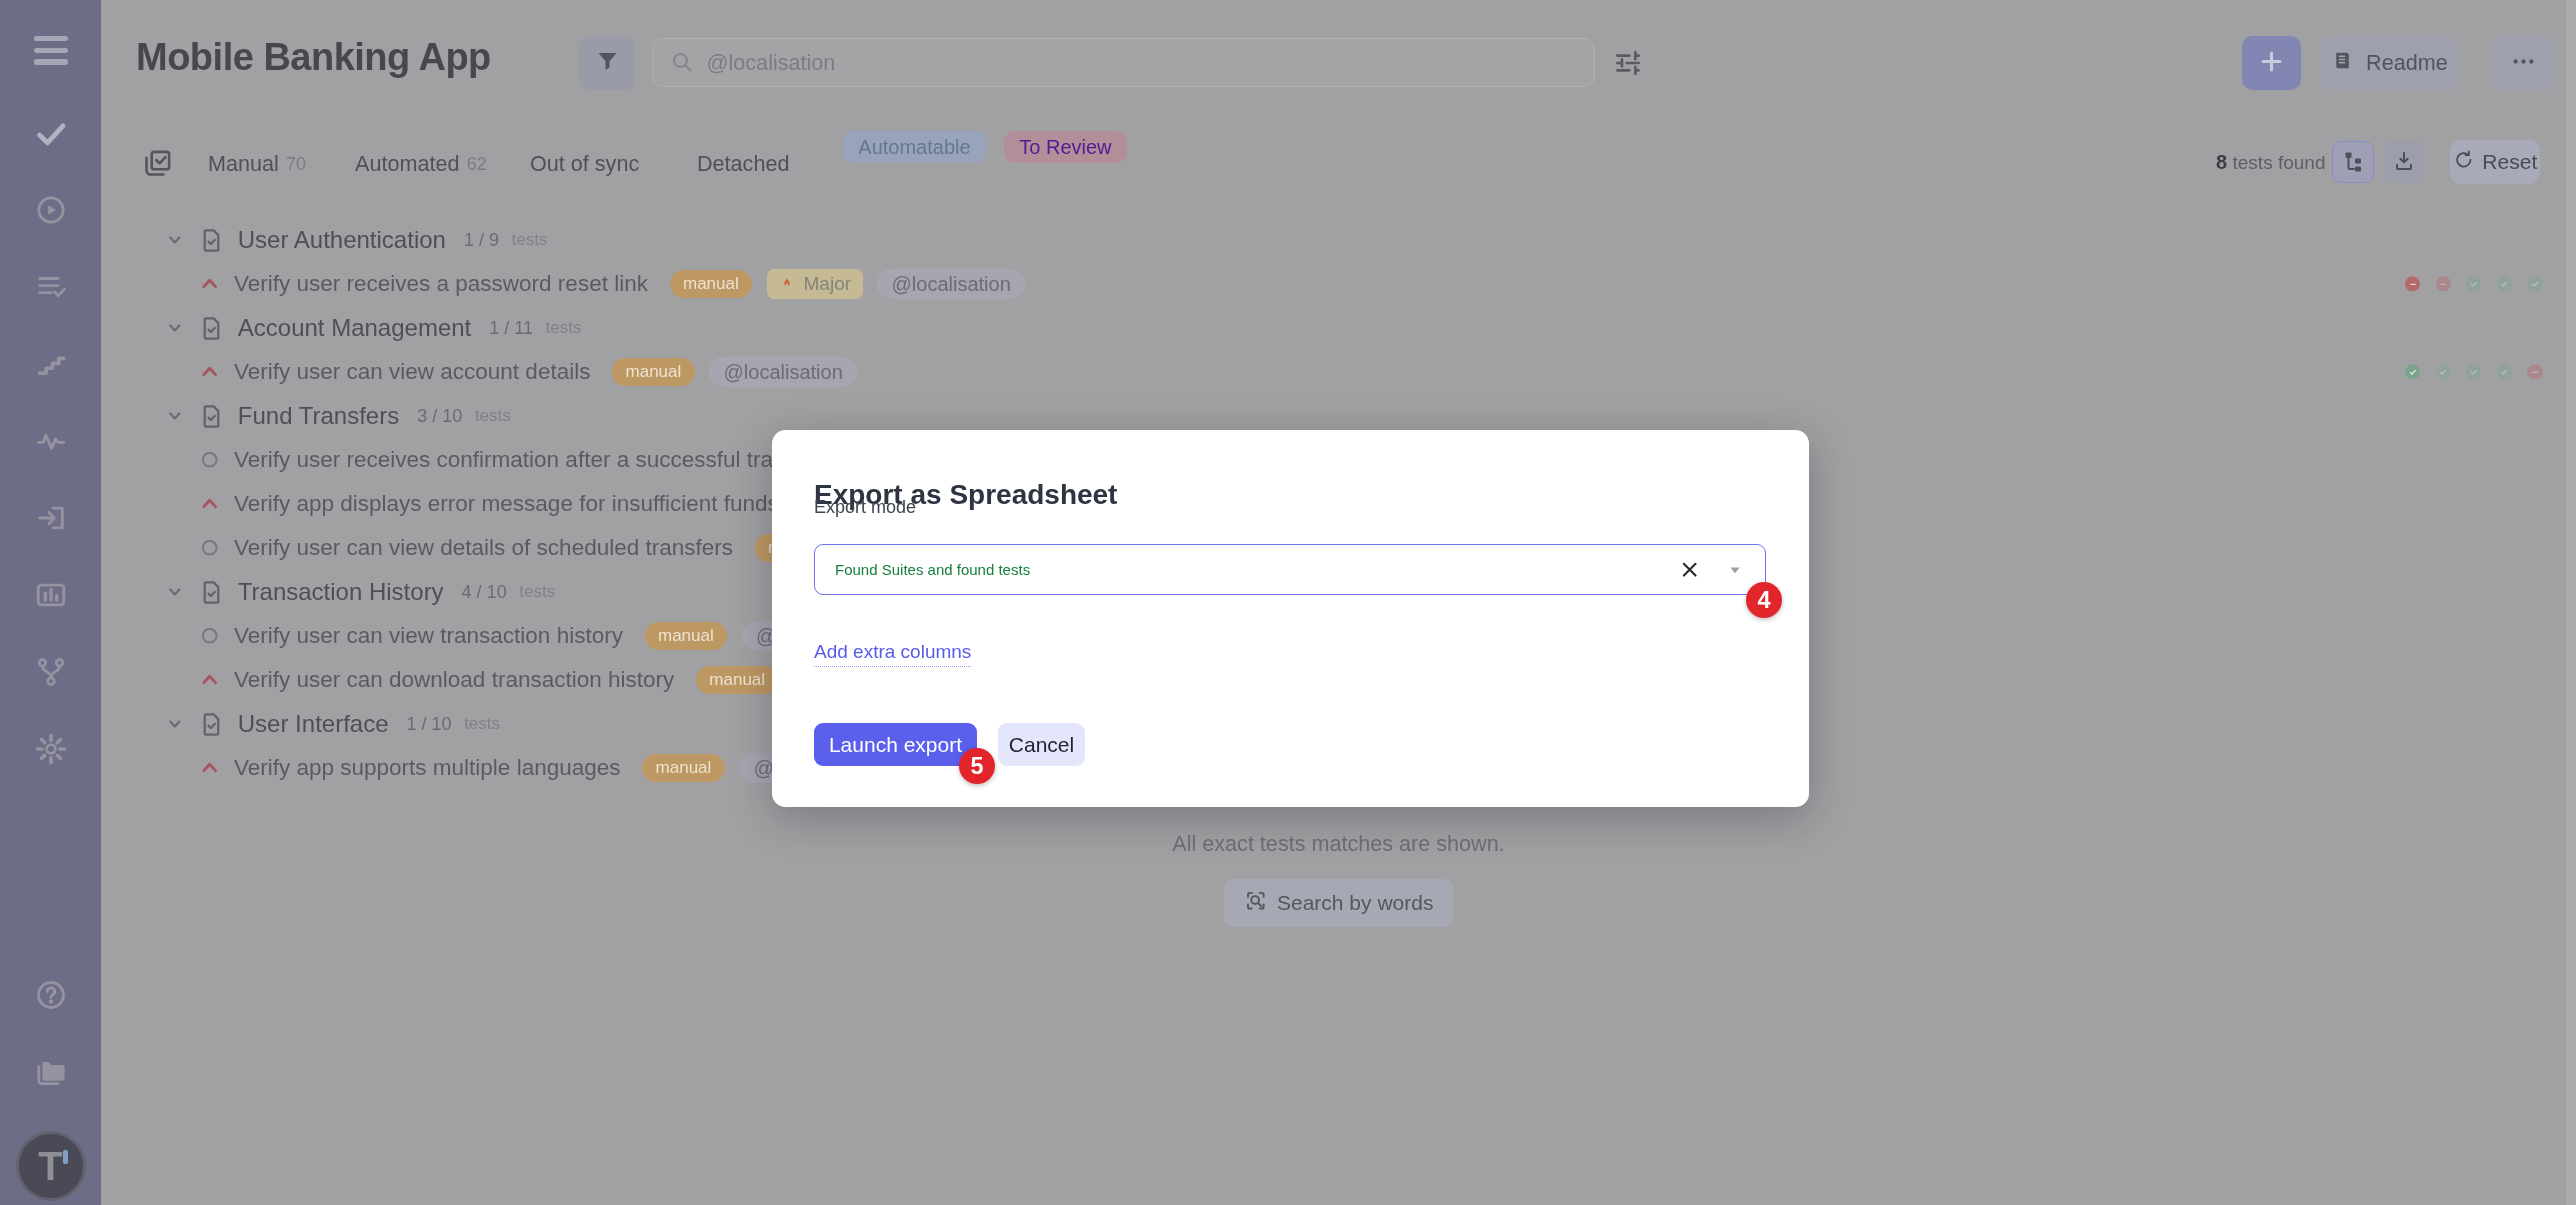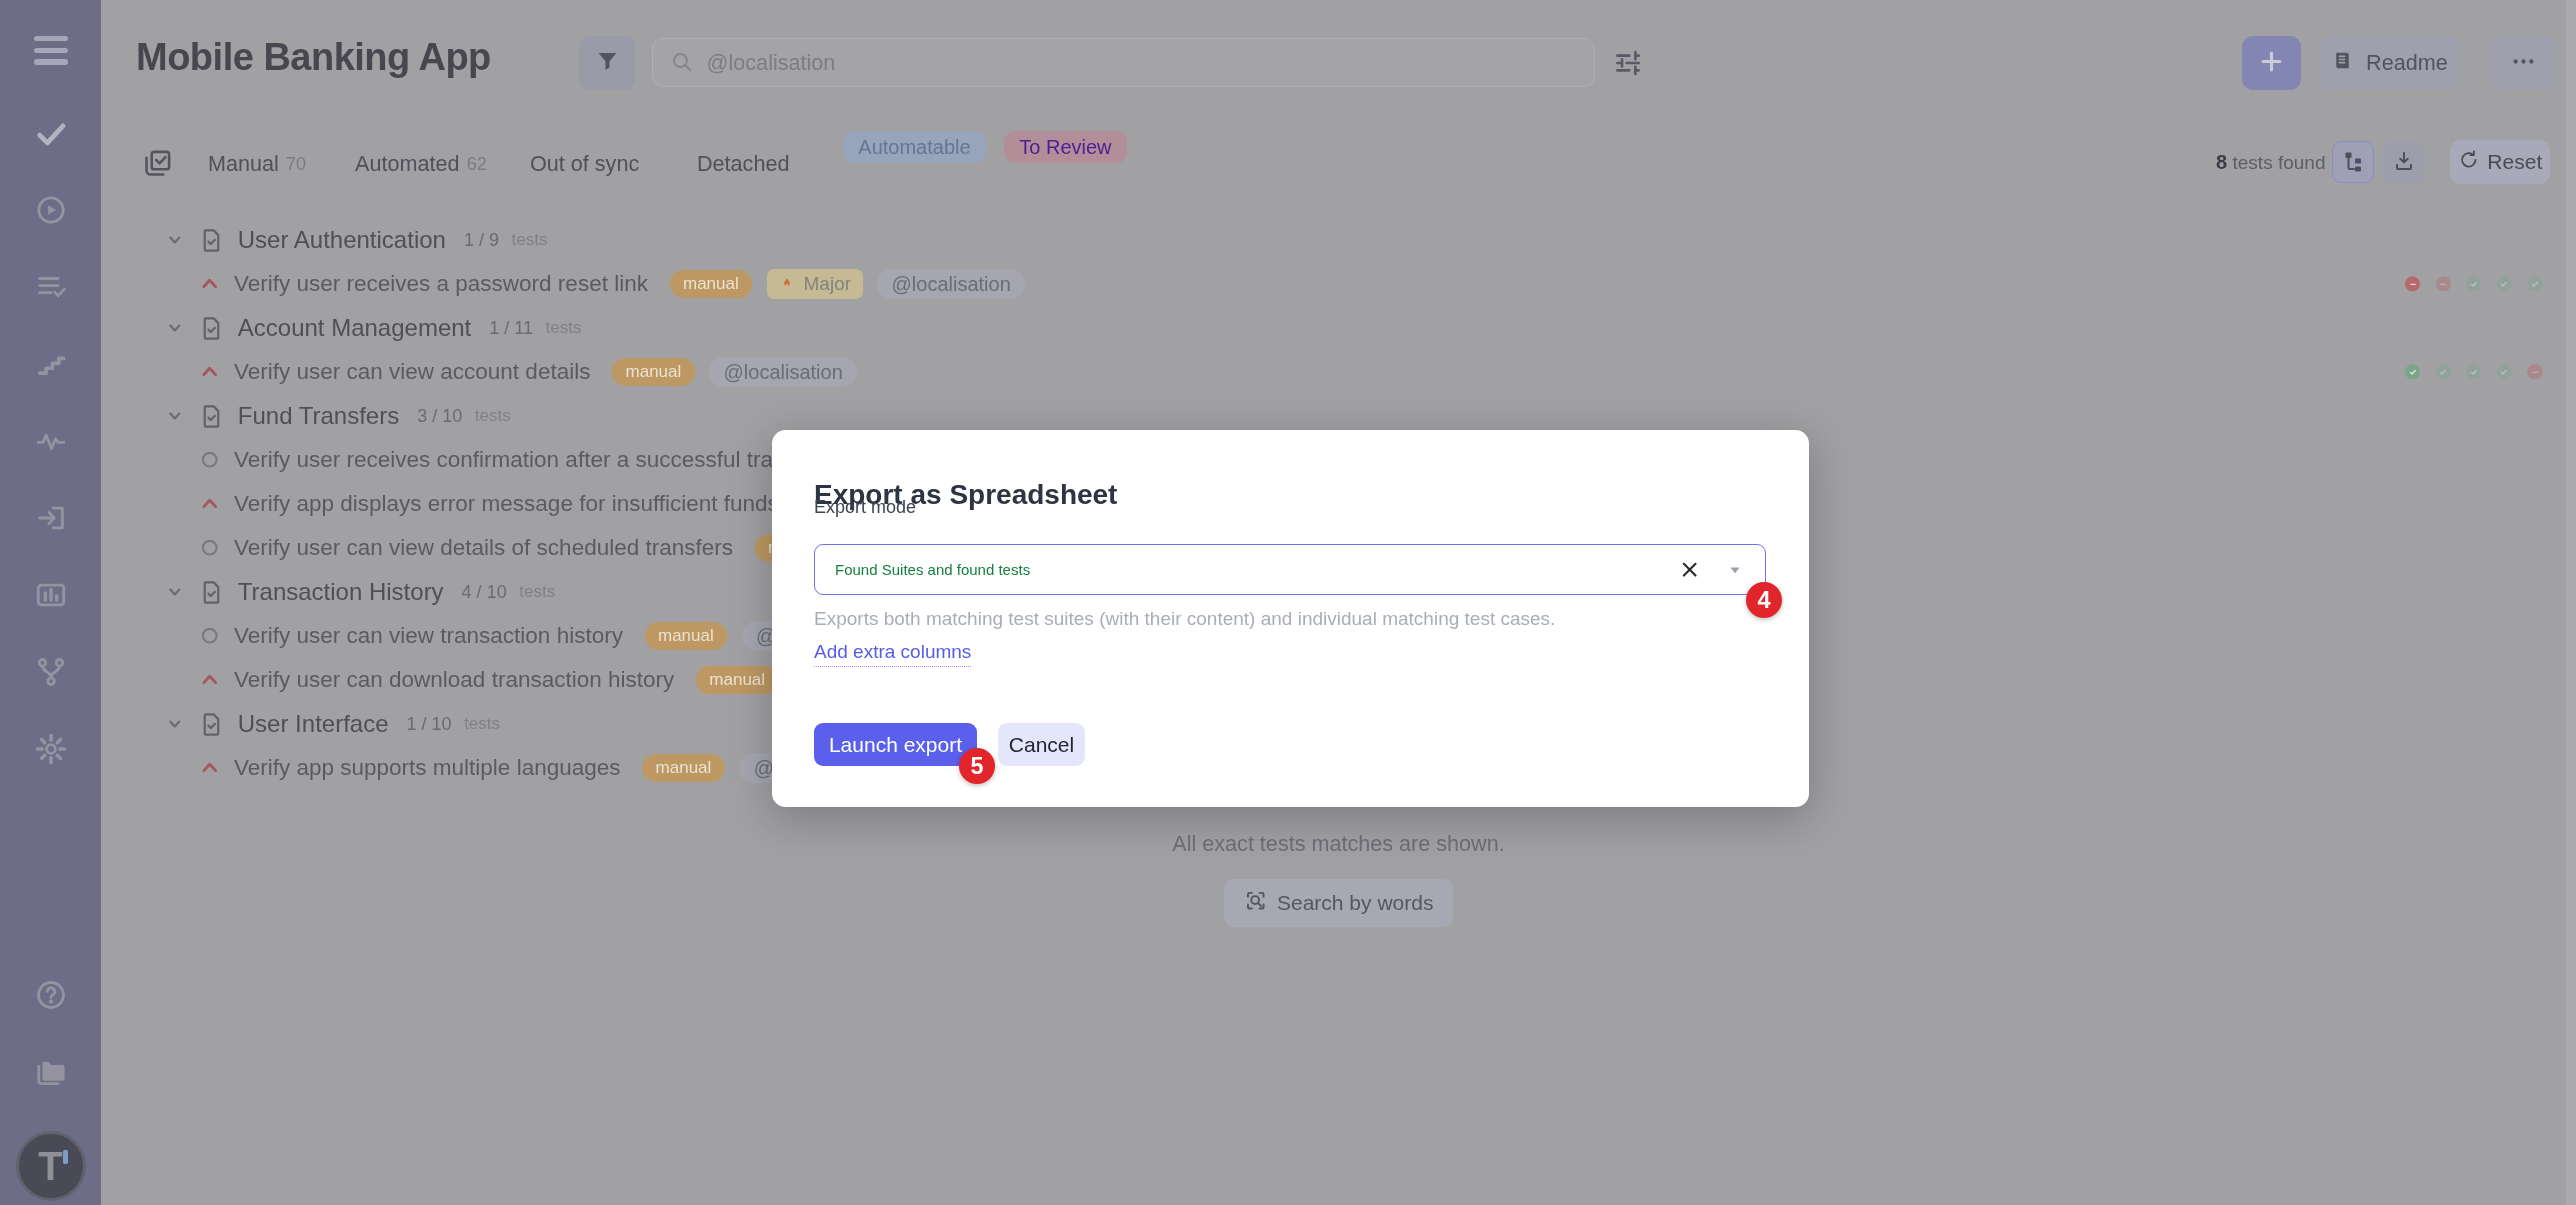--- a/index.html
+++ b/index.html
@@ -45,21 +45,21 @@
   .fitem .fcount { font-size:18px; color:#7b7b84; padding-top:1.8px; }
   .fpill { position:absolute; top:131px; height:32px; border-radius:11px; display:flex; align-items:center; padding:0 15.3px; font-size:20px; cursor:pointer; }
   .pill-blue { background:#98a3bc; color:#677692; }
   .pill-red { background:#b28f98; color:#4c1d95; }
   .found { position:absolute; left:2115px; top:151px; font-size:19px; color:#5d5d67; }
   .found b { font-size:20px; color:#3d3d47; margin-right:5.4px; }
   .sqbtn { position:absolute; top:141px; width:42px; height:42px; border-radius:9px; display:flex; align-items:center; justify-content:center; cursor:pointer; }
   .tree-toggle { left:2231px; background:#9fa0b6; border:1.8px solid #8b8dc9; color:#4f4f5a; }
   .dl-btn { left:2282px; background:#9d9eab; color:#4d4d58; }
   .sqbtn svg { width:24px; height:24px; }
-  .reset-btn { position:absolute; left:2349px; top:140px; width:100px; height:44px; border-radius:11px; background:#a8aab9; color:#4a4a54; display:flex; align-items:center; justify-content:center; gap:8px; font-size:21px; cursor:pointer; }
+  .reset-btn { position:absolute; left:2349px; top:140px; width:90px; height:44px; border-radius:11px; background:#a8aab9; color:#4a4a54; display:flex; align-items:center; justify-content:center; gap:8px; font-size:21px; cursor:pointer; }
   .reset-btn svg { width:21.6px; height:21.6px; }
 
   
   .tree { position:absolute; left:0; top:218px; right:0; }
   .row { position:relative; height:44px; display:flex; align-items:center; }
   .suite-row { padding-left:63px; gap:12.6px; cursor:pointer; }
   .chev { width:21.6px; height:21.6px; color:#6a6a74; display:flex; }
   .chev svg, .suite-ic svg, .prio svg { width:100%; height:100%; }
   .suite-ic { width:27px; height:27px; color:#62626c; display:flex; }
   .suite-name { font-size:24px; font-weight:500; color:#4f4f58; cursor:pointer; }
@@ -538,20 +538,19 @@
   <div class="modal-label">Export mode</div>
   <div class="select">
     <span class="value">Found Suites and found tests</span>
     <span class="clear"><svg viewBox="0 0 24 24" fill="none" stroke="currentColor" stroke-width="2" stroke-linecap="round" stroke-linejoin="round">
           <path d="M6 6l12 12M18 6L6 18" stroke-width="2.2"></path>
         </svg></span>
     <span class="caret"><svg viewBox="0 0 24 24" fill="none" stroke="currentColor" stroke-width="2" stroke-linecap="round" stroke-linejoin="round">
           <path d="M6.5 9h11L12 16z" fill="currentColor" stroke="none"></path>
         </svg></span>
   </div>
-  <div class="modal-desc">Exports both matching test suites (with their content) and individual matching test cases.</div>
   <div class="modal-link">Add extra columns</div>
   <div class="mbtn launch-btn">Launch export</div>
   <div class="mbtn cancel-btn">Cancel</div>
   <div class="step-badge badge-4">4</div>
   <div class="step-badge badge-5">5</div>
 </div>
 
 
 </body></html>

